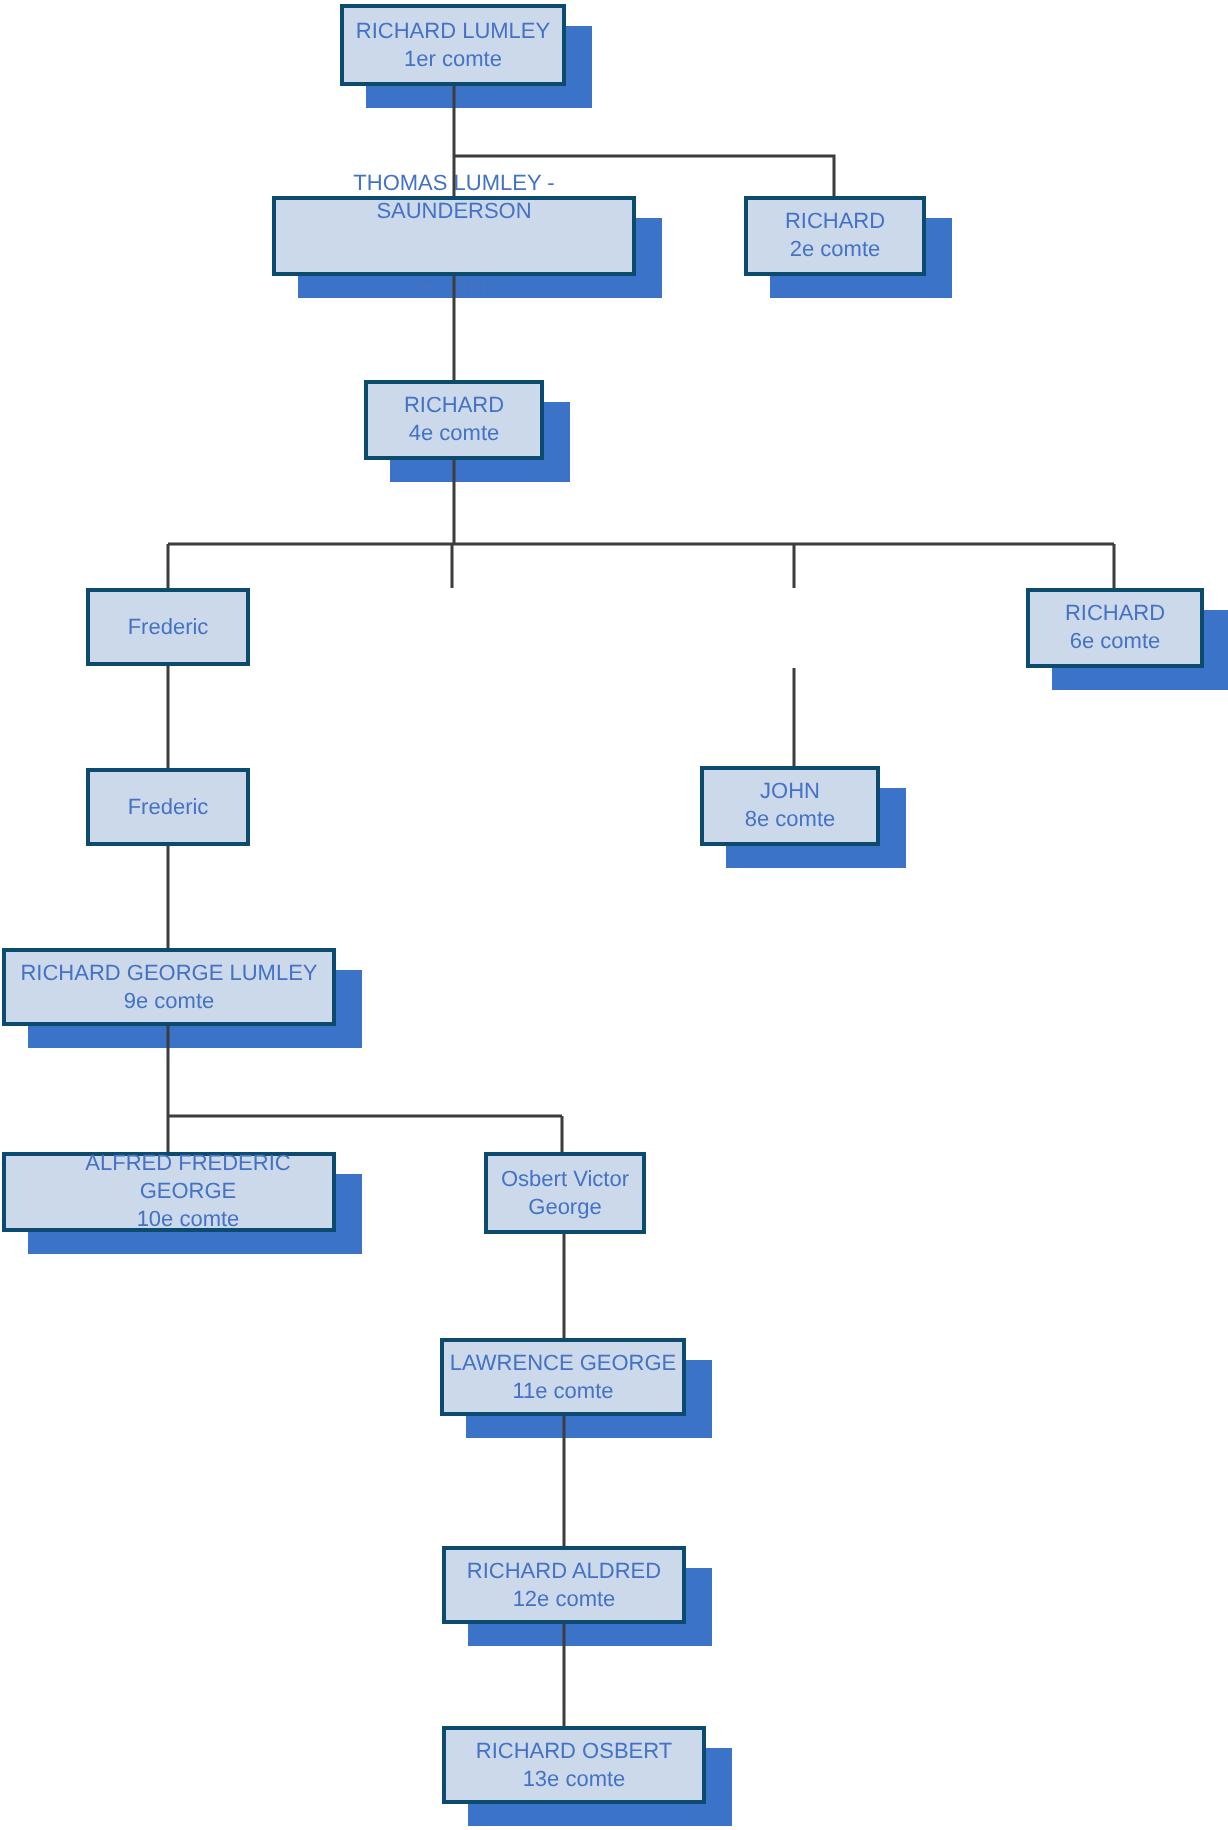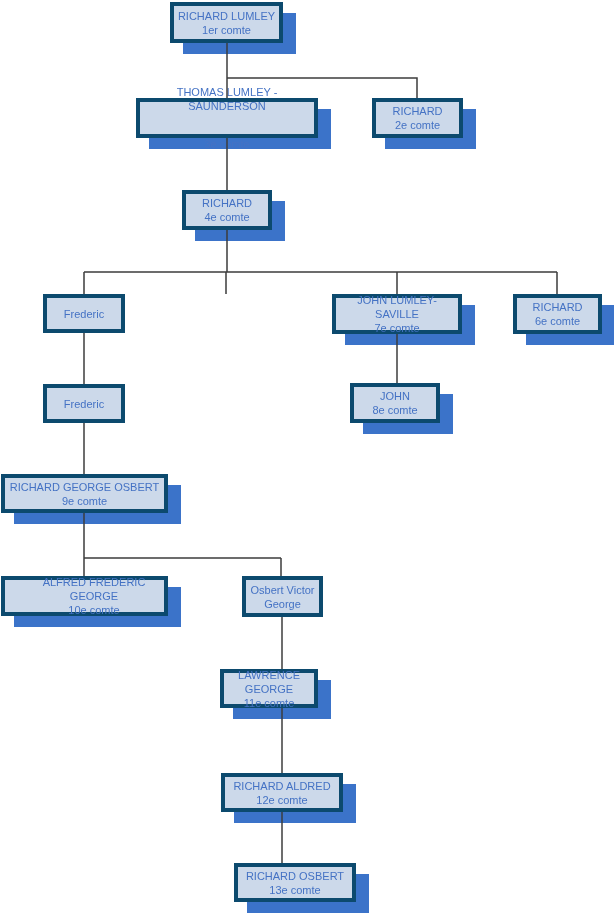--- a/index.html
+++ b/index.html
@@ -7,21 +7,21 @@
     position:relative;
     width:614px; height:915px;
     background:#ffffff;
     overflow:hidden;
     font-family:"Liberation Sans", sans-serif;
   }
   .node {
     position:absolute;
     box-sizing:border-box;
     background:#ccd9ea;
-    border:4px solid #0c4a6e;
+    border:2px solid #0c4a6e;
     color:#4472c4;
     display:flex;
     flex-direction:column;
     align-items:center;
     justify-content:center;
     text-align:center;
     font-size:11px;
     line-height:14px;
     padding:0 1px;
     box-shadow:13px 11px 0 0 #3b73c9;
@@ -58,64 +58,60 @@
   <div class="node" style="left:182px; top:190px; width:90px;  height:40px;">
     <div class="nm">RICHARD</div>
     <div class="tt">4e comte</div>
   </div>
 
   <div class="node plain" style="left:43px; top:294px; width:82px; height:39px;">
     <div class="nm">Frederic</div>
   </div>
 
 
-  <div class="node" style="left:332px; top:294px; width:130px; height:40px;">
-    <div class="nm">JOHN LUMLEY-SAVILLE</div>
-    <div class="tt">7e comte</div>
-  </div>
 
   <div class="node" style="left:513px; top:294px; width:89px;  height:40px;">
     <div class="nm">RICHARD</div>
     <div class="tt">6e comte</div>
   </div>
 
   <div class="node plain" style="left:43px; top:384px; width:82px; height:39px;">
     <div class="nm">Frederic</div>
   </div>
 
   <div class="node" style="left:350px; top:383px; width:90px;  height:40px;">
     <div class="nm">JOHN</div>
     <div class="tt">8e comte</div>
   </div>
 
   <div class="node" style="left:1px; top:474px; width:167px; height:39px;">
-    <div class="nm">RICHARD GEORGE OSBERT</div>
+    <div class="nm">RICHARD GEORGE LUMLEY</div>
     <div class="tt">9e comte</div>
   </div>
 
   <div class="node" style="left:1px; top:576px; width:167px; height:40px;padding-left:20px;">
     <div class="nm">ALFRED FREDERIC GEORGE</div>
     <div class="tt">10e comte</div>
   </div>
 
   <div class="node plain" style="left:242px; top:576px; width:81px; height:41px;">
     <div class="nm">Osbert Victor George</div>
   </div>
 
-  <div class="node" style="left:220px; top:669px; width:98px; height:39px;">
+  <div class="node" style="left:220px; top:669px; width:123px; height:39px;">
     <div class="nm">LAWRENCE GEORGE</div>
     <div class="tt">11e comte</div>
   </div>
 
   <div class="node" style="left:221px; top:773px; width:122px; height:39px;">
     <div class="nm">RICHARD ALDRED</div>
     <div class="tt">12e comte</div>
   </div>
 
-  <div class="node" style="left:234px; top:863px; width:122px; height:39px;">
+  <div class="node" style="left:221px; top:863px; width:132px; height:39px;">
     <div class="nm">RICHARD OSBERT</div>
     <div class="tt">13e comte</div>
   </div>
 
   <svg id="wires" viewBox="0 0 614 915" xmlns="http://www.w3.org/2000/svg">
     <path d="M227,43 V98"></path>
     <path d="M227,78 H417 V98"></path>
     <path d="M227,138 V190"></path>
     <path d="M227,230 V272 M84,272 H557 M84,272 V294 M226,272 V294 M397,272 V294 M557,272 V294"></path>
     <path d="M84,333 V384"></path>

